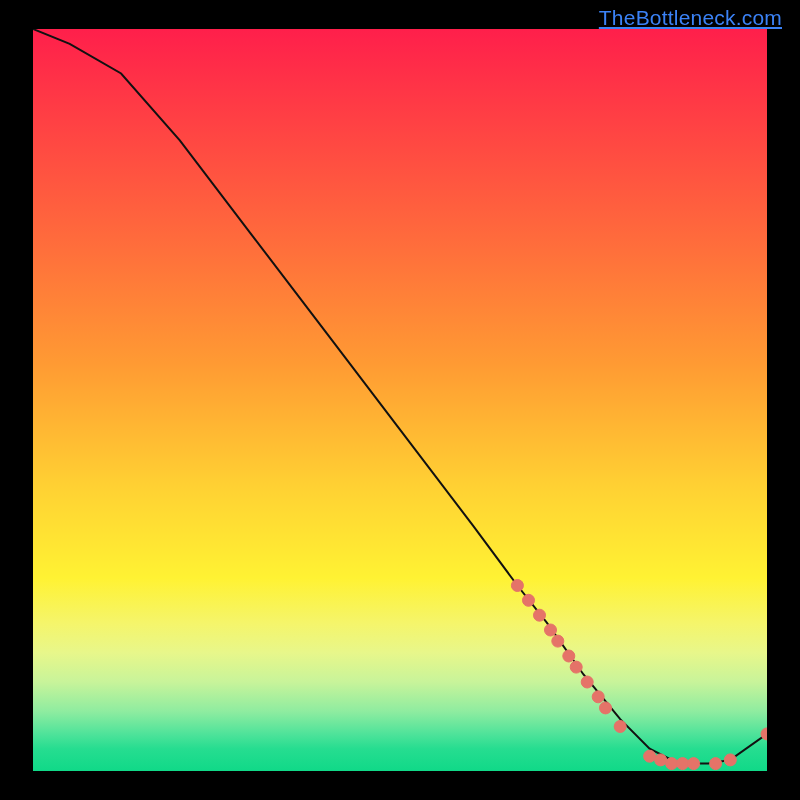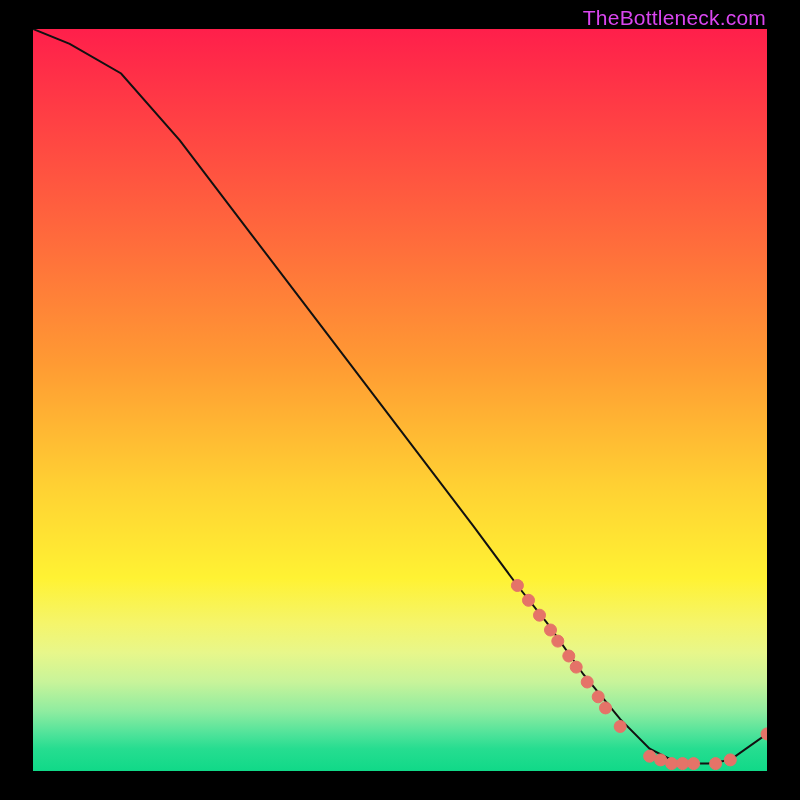--- a/index.html
+++ b/index.html
@@ -45,25 +45,26 @@
       #10d988 100%
     );
   }
   .curve-layer, .points-layer {
     position: absolute;
     inset: 0;
   }
   .watermark {
     position: absolute;
     top: 6px;
-    right: 34px;
-    color: #d946ef;
+    right: 18px;
+    color: #3b82f6;
     font-size: 21px;
     letter-spacing: 0.2px;
     user-select: none;
+    text-decoration: underline;
   }
 </style>
 </head>
 <body>
 
 <div class="stage">
 
   <div class="watermark">TheBottleneck.com</div>
 
   <div class="plot-box">

